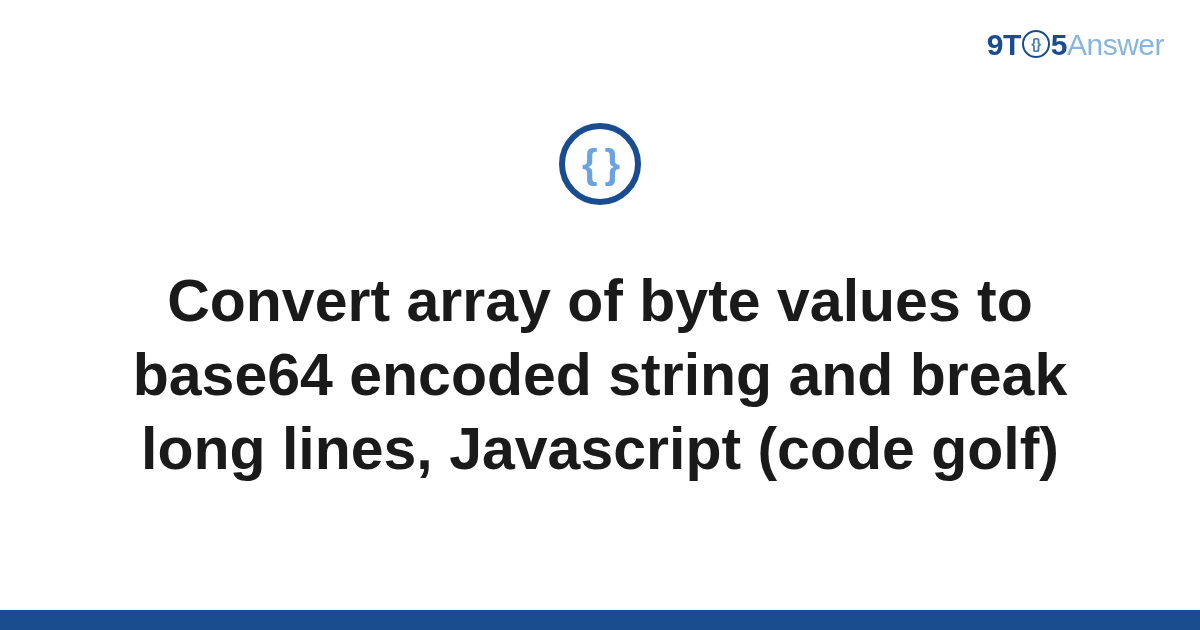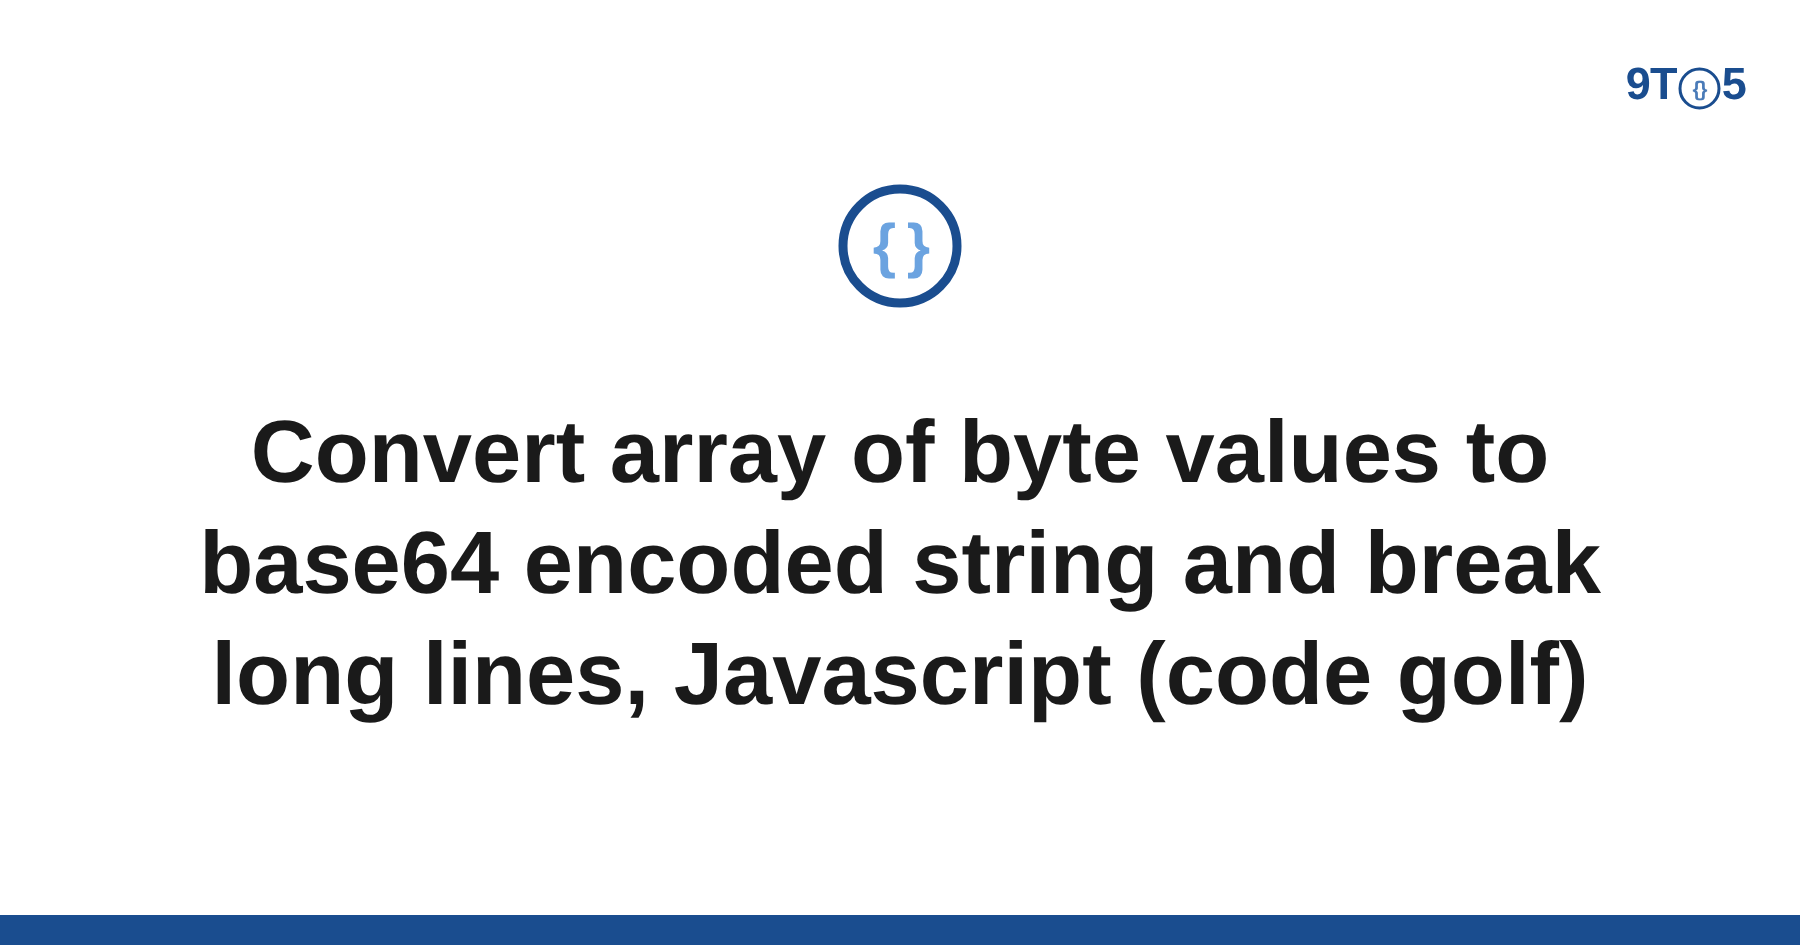--- a/index.html
+++ b/index.html
@@ -10,27 +10,27 @@
     body {
       width: 1200px;
       height: 630px;
       background: #ffffff;
       font-family: Arial, Helvetica, sans-serif;
       position: relative;
       overflow: hidden;
     }
     .logo {
       position: absolute;
-      top: 40px;
+      top: 28px;
       right: 36px;
       font-size: 30px;
       font-weight: 600;
       letter-spacing: -0.5px;
       display: flex;
-      align-items: flex-end;
+      align-items: center;
     }
     .logo-9t {
       color: #1a4d8f;
       font-weight: 600;
     }
     .logo-circle {
       display: inline-flex;
       align-items: center;
       justify-content: center;
       width: 28px;
@@ -105,20 +105,21 @@
   </style>
 </head>
 <body>
 
 <div class="logo">
   <span class="logo-9t">9T</span>
   <span class="logo-circle">
     <span class="logo-circle-inner">{}</span>
   </span>
   <span class="logo-5">5</span>
+  <span class="logo-answer">Answer</span>
 </div>
 
 <div class="content">
   <div class="icon-wrap">
     <div class="icon-circle">
       <span class="icon-braces">{ }</span>
     </div>
   </div>
   <h1 class="title">Convert array of byte values to base64 encoded string and break long lines, Javascript (code golf)</h1>
 </div>

